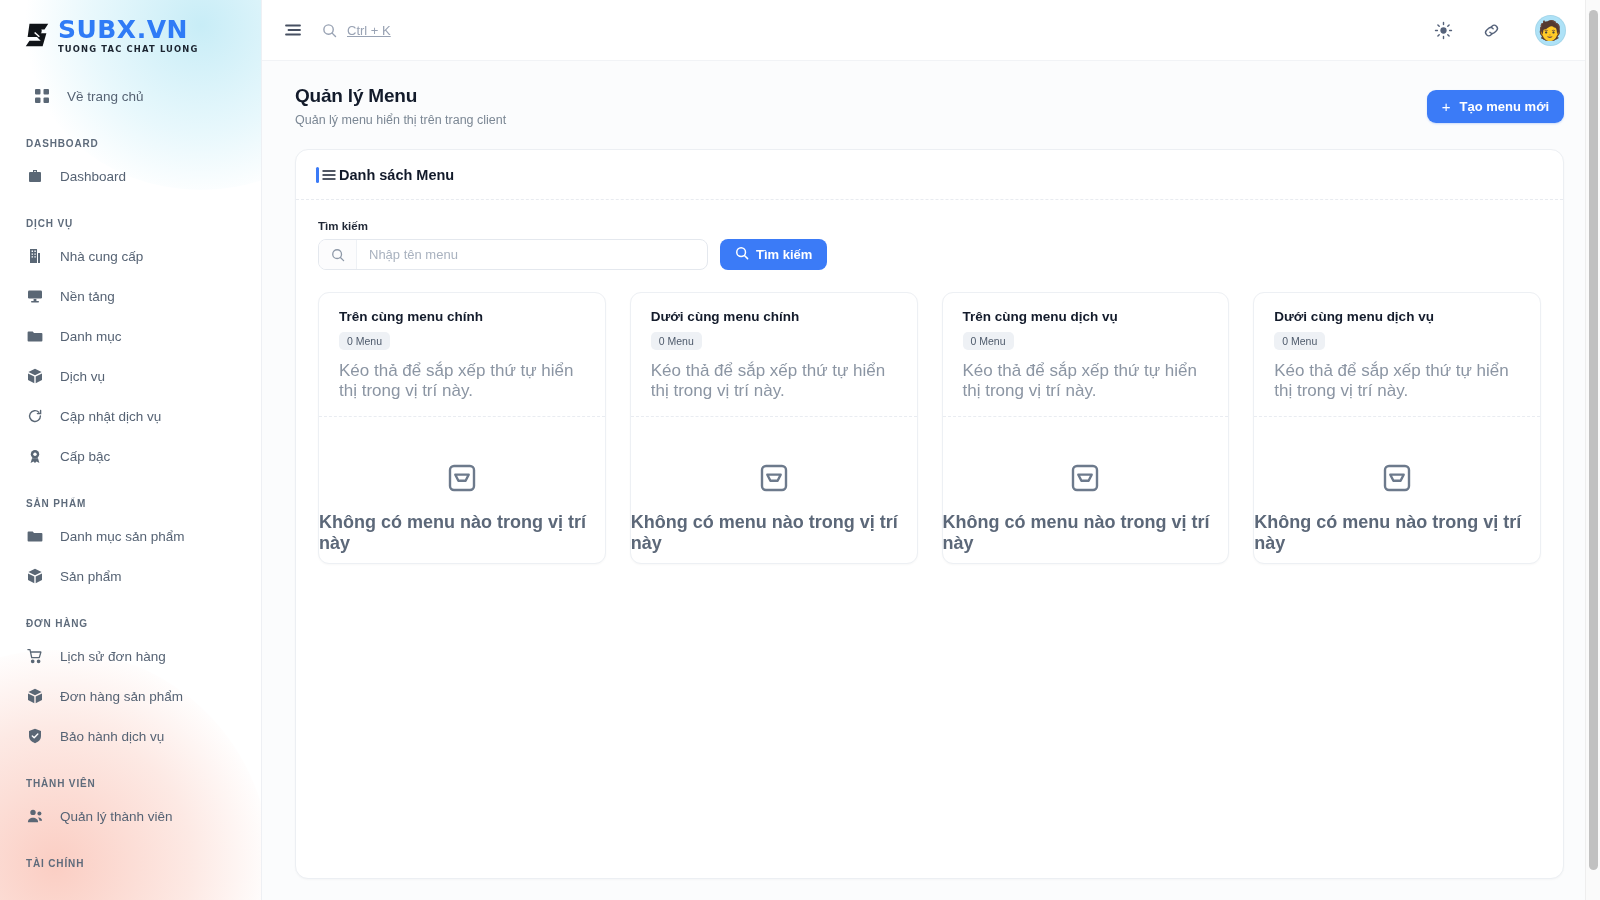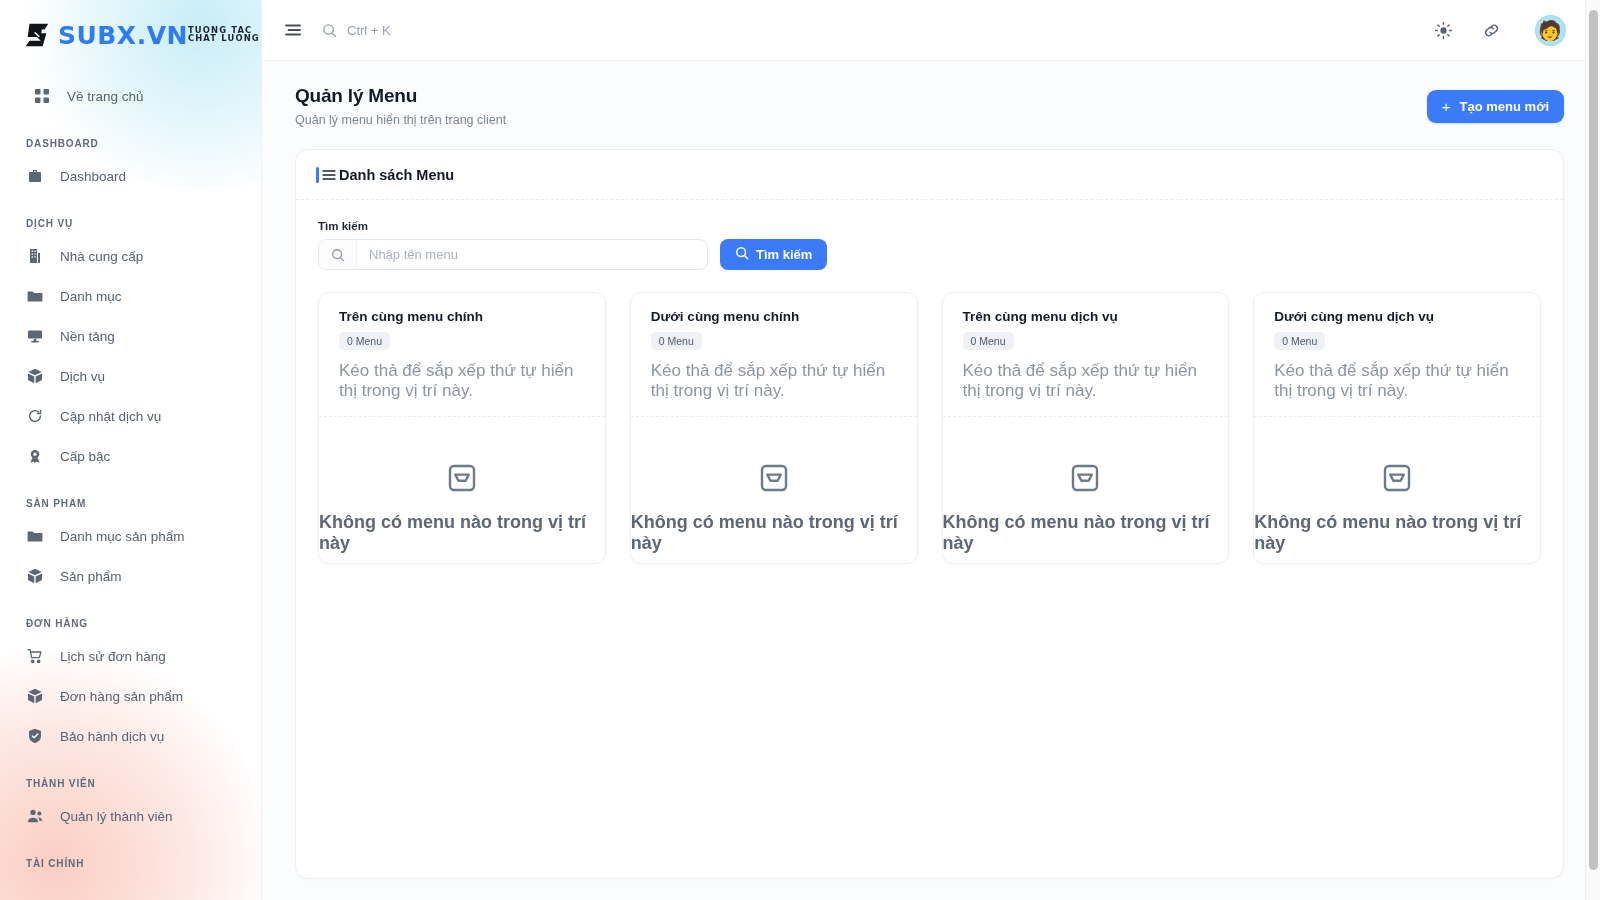--- a/index.html
+++ b/index.html
@@ -31,21 +31,21 @@
     background: radial-gradient(circle at 50% 50%, rgba(249,185,170,.70) 0%, rgba(250,203,191,.42) 45%, rgba(255,255,255,0) 73%);
     pointer-events: none;
   }
   .sb-inner { position: relative; z-index: 2; }
 
   .logo-wrap {
     display: flex; align-items: center; gap: 6px;
     padding: 14px 0 0 22px; height: 56px;
   }
   .logo-mark { width: 30px; height: 30px; flex: 0 0 30px; }
-  .logo-text { display: flex; flex-direction: row; line-height: 1; }
+  .logo-text { display: flex; flex-direction: column; line-height: 1; }
   .logo-main {
     font-size: 25px; font-weight: 700; color: #2f7bf6;
     letter-spacing: .5px; font-family: "DejaVu Sans", sans-serif;
   }
   .logo-sub {
     font-size: 8.4px; font-weight: 700; color: #1b2430;
     letter-spacing: 1.15px; margin-top: 3px;
     font-family: "DejaVu Sans", sans-serif;
   }
 
@@ -71,21 +71,21 @@
   }
   .topbar {
     height: 61px; background: #ffffff;
     display: flex; align-items: center;
     padding: 0 34px 0 20px; gap: 18px;
     border-bottom: 1px solid #f1f3f6;
   }
   .hamburger { width: 22px; height: 22px; display: flex; align-items: center; justify-content: center; cursor: pointer; color: #475062; }
   .topsearch { display: flex; align-items: center; gap: 10px; cursor: pointer; }
   .topsearch .mag { color: #98a2b3; display: flex; }
-  .topsearch .kbd { color: #98a2b3; font-size: 13px; }
+  .topsearch .kbd { color: #98a2b3; font-size: 13px; text-decoration: underline; }
   .topbar-spacer { flex: 1; }
   .ticon {
     width: 30px; height: 30px; display: flex; align-items: center; justify-content: center;
     cursor: pointer; color: #55627a;
   }
   .avatar {
     width: 31px; height: 31px; border-radius: 50%;
     background: #aee2f7; margin-left: 11px; cursor: pointer;
     display: flex; align-items: center; justify-content: center;
     font-size: 19px; overflow: hidden; line-height: 1;
@@ -233,34 +233,34 @@
         <span class="nav-ico">
           <svg viewBox="0 0 16 16" fill="currentColor">
               <path d="M3 1h7v14H3V1zm1.6 1.6v1.4h1.4V2.6H4.6zm2.8 0v1.4h1.4V2.6H7.4zM4.6 5.4v1.4h1.4V5.4H4.6zm2.8 0v1.4h1.4V5.4H7.4zM4.6 8.2v1.4h1.4V8.2H4.6zm2.8 0v1.4h1.4V8.2H7.4zM11 5h2v10h-2V5z"></path>
             </svg>
         </span>
         <span class="nav-label">Nhà cung cấp</span>
       </div>
       <div class="nav-item">
         <span class="nav-ico">
           <svg viewBox="0 0 16 16" fill="currentColor">
-              <path d="M1.5 3.5h4.2l1.3 1.6h7.5a.9.9 0 0 1 .9.9v6.5a.9.9 0 0 1-.9.9H1.5a.9.9 0 0 1-.9-.9V4.4a.9.9 0 0 1 .9-.9z"></path>
-            </svg>
-        </span>
-        <span class="nav-label">Danh mục</span>
-      </div>
-      <div class="nav-item">
-        <span class="nav-ico">
-          <svg viewBox="0 0 16 16" fill="currentColor">
               <rect x="1" y="2.5" width="14" height="8" rx="1.2"></rect>
               <rect x="6.6" y="11" width="2.8" height="2"></rect>
               <rect x="4" y="13" width="8" height="1.4" rx=".7"></rect>
             </svg>
         </span>
         <span class="nav-label">Nền tảng</span>
+      </div>
+      <div class="nav-item">
+        <span class="nav-ico">
+          <svg viewBox="0 0 16 16" fill="currentColor">
+              <path d="M1.5 3.5h4.2l1.3 1.6h7.5a.9.9 0 0 1 .9.9v6.5a.9.9 0 0 1-.9.9H1.5a.9.9 0 0 1-.9-.9V4.4a.9.9 0 0 1 .9-.9z"></path>
+            </svg>
+        </span>
+        <span class="nav-label">Danh mục</span>
       </div>
       <div class="nav-item">
         <span class="nav-ico">
           <svg viewBox="0 0 16 16" fill="currentColor">
               <path d="M8 .8 14.6 4 8 7.2 1.4 4 8 .8zM1 5.4l6.3 3v6.9L1 12.1V5.4zm7.7 3 6.3-3v6.7l-6.3 3.2V8.4z"></path>
             </svg>
         </span>
         <span class="nav-label">Dịch vụ</span>
       </div>
       <div class="nav-item">

